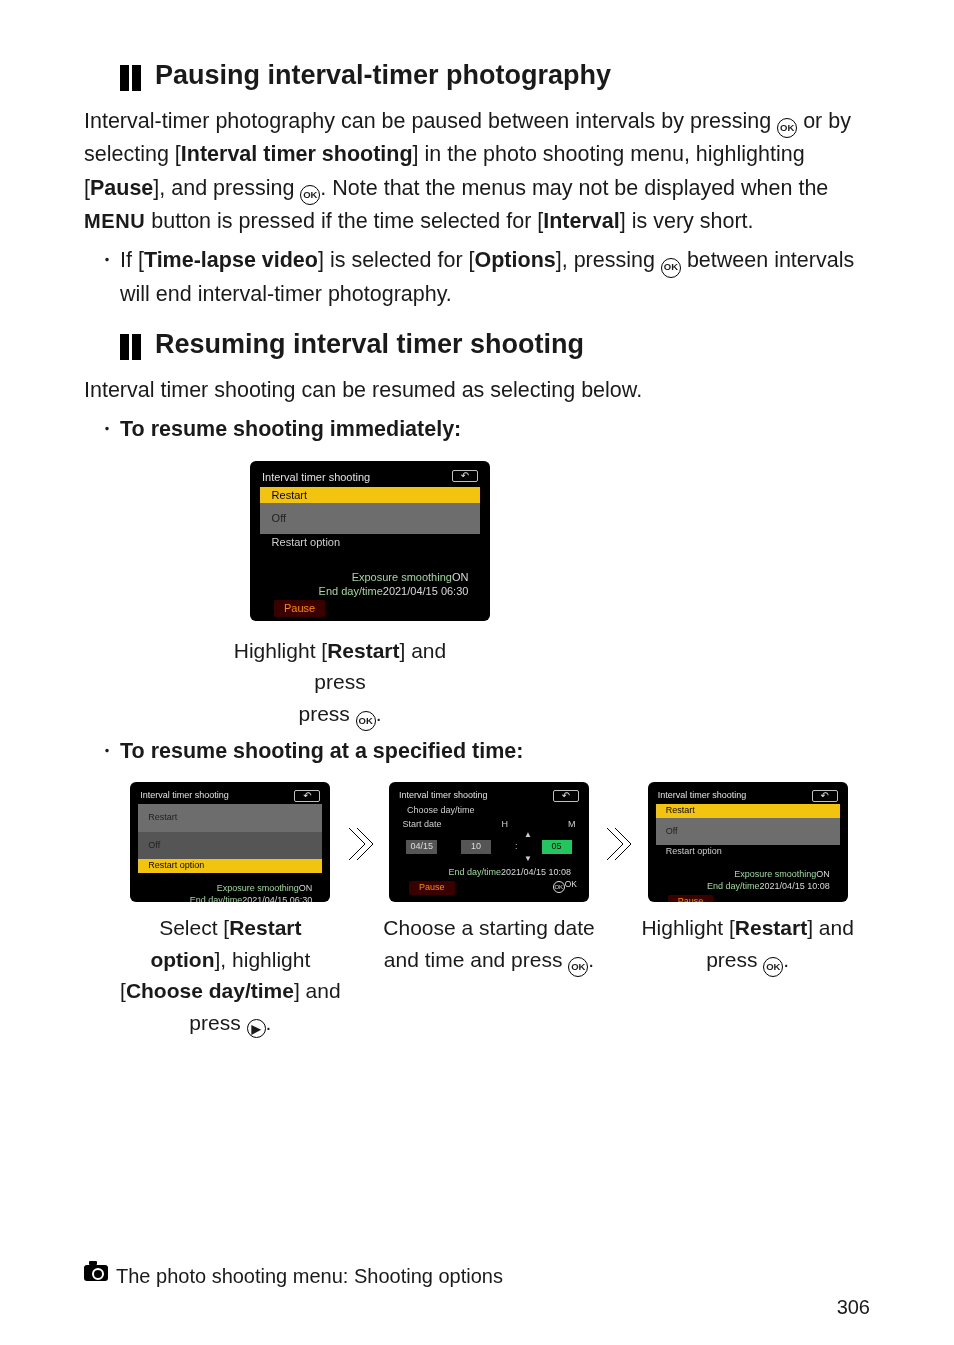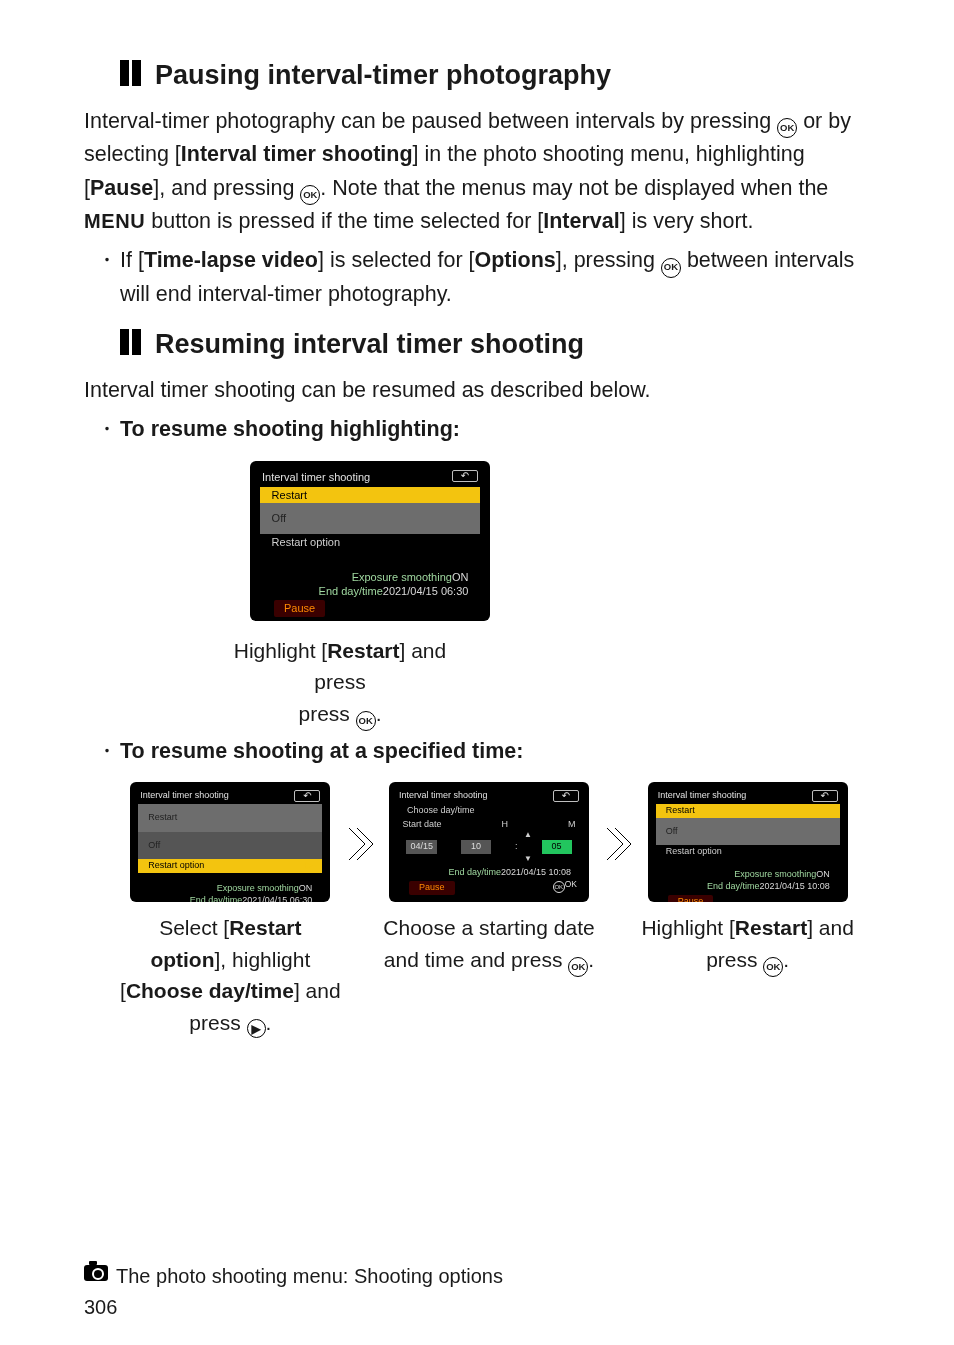--- a/index.html
+++ b/index.html
@@ -9,21 +9,21 @@
     color: #1a1a1a;
     width: 954px;
     min-height: 1345px;
     padding: 60px 84px 40px 84px;
     position: relative;
   }
 
   
   .sec-heading {
     display: flex;
-    align-items: flex-start;
+    align-items: flex-end;
     gap: 14px;
     margin-top: 18px;
     margin-bottom: 14px;
     padding-left: 36px;
   }
   .sec-heading.first { margin-top: 0; }
   .bars { display: inline-flex; gap: 3px; }
   .bars span {
     display: inline-block;
     width: 9px;
@@ -242,21 +242,21 @@
   }
   .cam-icon::after {
     content: "";
     position: absolute;
     top: 3px; left: 8px;
     width: 8px; height: 8px;
     border: 2px solid #fff;
     border-radius: 50%;
   }
   .page-num {
-    text-align: left;
+    text-align: right;
     margin-top: 8px;
     font-size: 20px;
   }
 </style>
 </head>
 <body>
 
 <div class="sec-heading first">
   <span class="bars">
       <span></span>
@@ -276,25 +276,25 @@
 </ul>
 
 <div class="sec-heading">
   <span class="bars">
       <span></span>
       <span></span>
     </span>
   <h2>Resuming interval timer shooting</h2>
 </div>
 
-<p class="body-text">Interval timer shooting can be resumed as described below.</p>
+<p class="body-text">Interval timer shooting can be resumed as selecting below.</p>
 
 <ul class="bullets">
   <li>
-    <span class="bold-inline">To resume shooting highlighting:</span>
+    <span class="bold-inline">To resume shooting immediately:</span>
 
     
     <div class="lcd lcd-large">
       <div class="title-row">
         <span>Interval timer shooting</span>
         <span class="back-icon">↶</span>
       </div>
       <div class="hl-yellow">Restart</div>
       <div class="hl-grey">Off</div>
       <div class="plain-row">Restart option</div>

